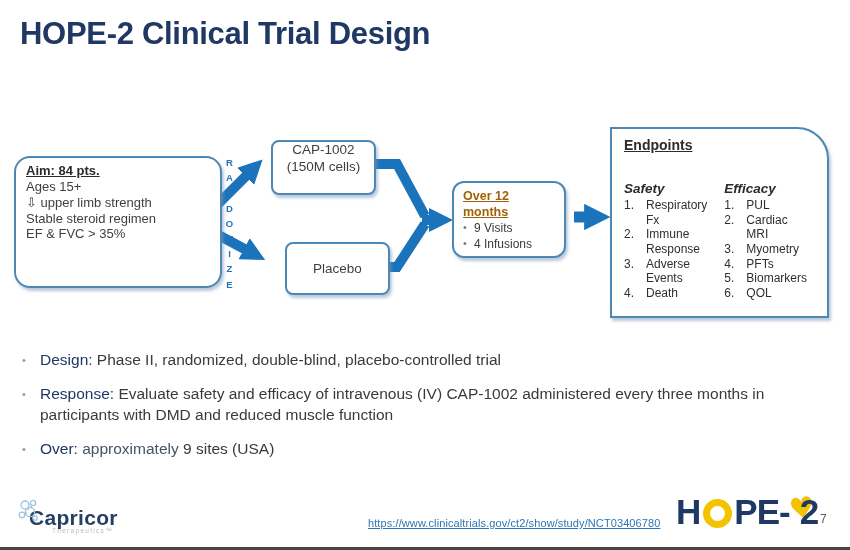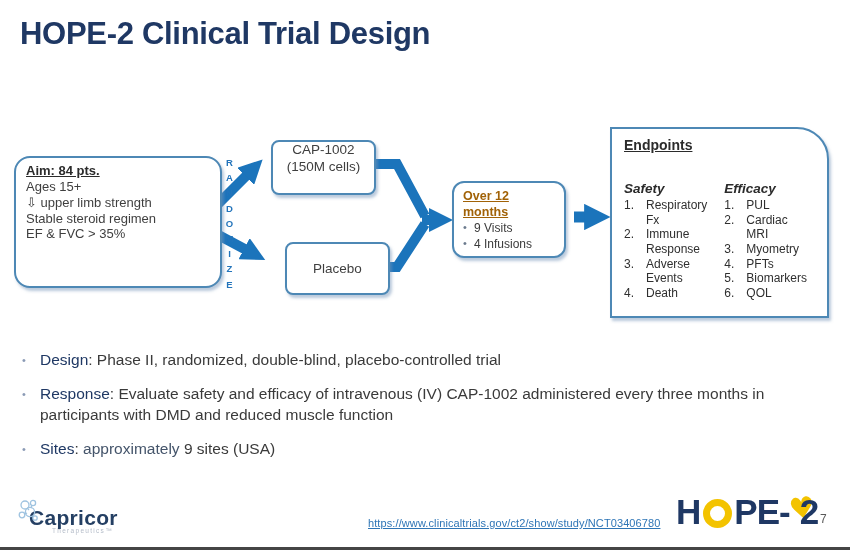--- a/index.html
+++ b/index.html
@@ -202,21 +202,21 @@
     <div class="bullet-row">
       <span class="bullet-marker">•</span>
       <div><span class="lead">Design</span><span>: Phase II, randomized, double-blind, placebo-controlled trial</span></div>
     </div>
     <div class="bullet-row">
       <span class="bullet-marker">•</span>
       <div><span class="lead">Response</span><span>: Evaluate safety and efficacy of intravenous (IV) CAP-1002 administered every three months in participants with DMD and reduced muscle function</span></div>
     </div>
     <div class="bullet-row">
       <span class="bullet-marker">•</span>
-      <div><span class="lead">Sites</span><span>: </span><span class="accent">approximately </span><span>9 sites (USA)</span></div>
+      <div><span class="lead">Over</span><span>: </span><span class="accent">approximately </span><span>9 sites (USA)</span></div>
     </div>
   </div>
 
   <div class="capricor">
     <div class="capricor-row">
       <svg class="capricor-icon" width="26" height="28" viewBox="0 0 26 28">
         <g fill="none" stroke="#9fc3e0" stroke-width="1.3">
           <circle cx="9" cy="7" r="4"></circle>
           <circle cx="17" cy="5" r="2.6"></circle>
           <circle cx="14" cy="14" r="4.6"></circle>

